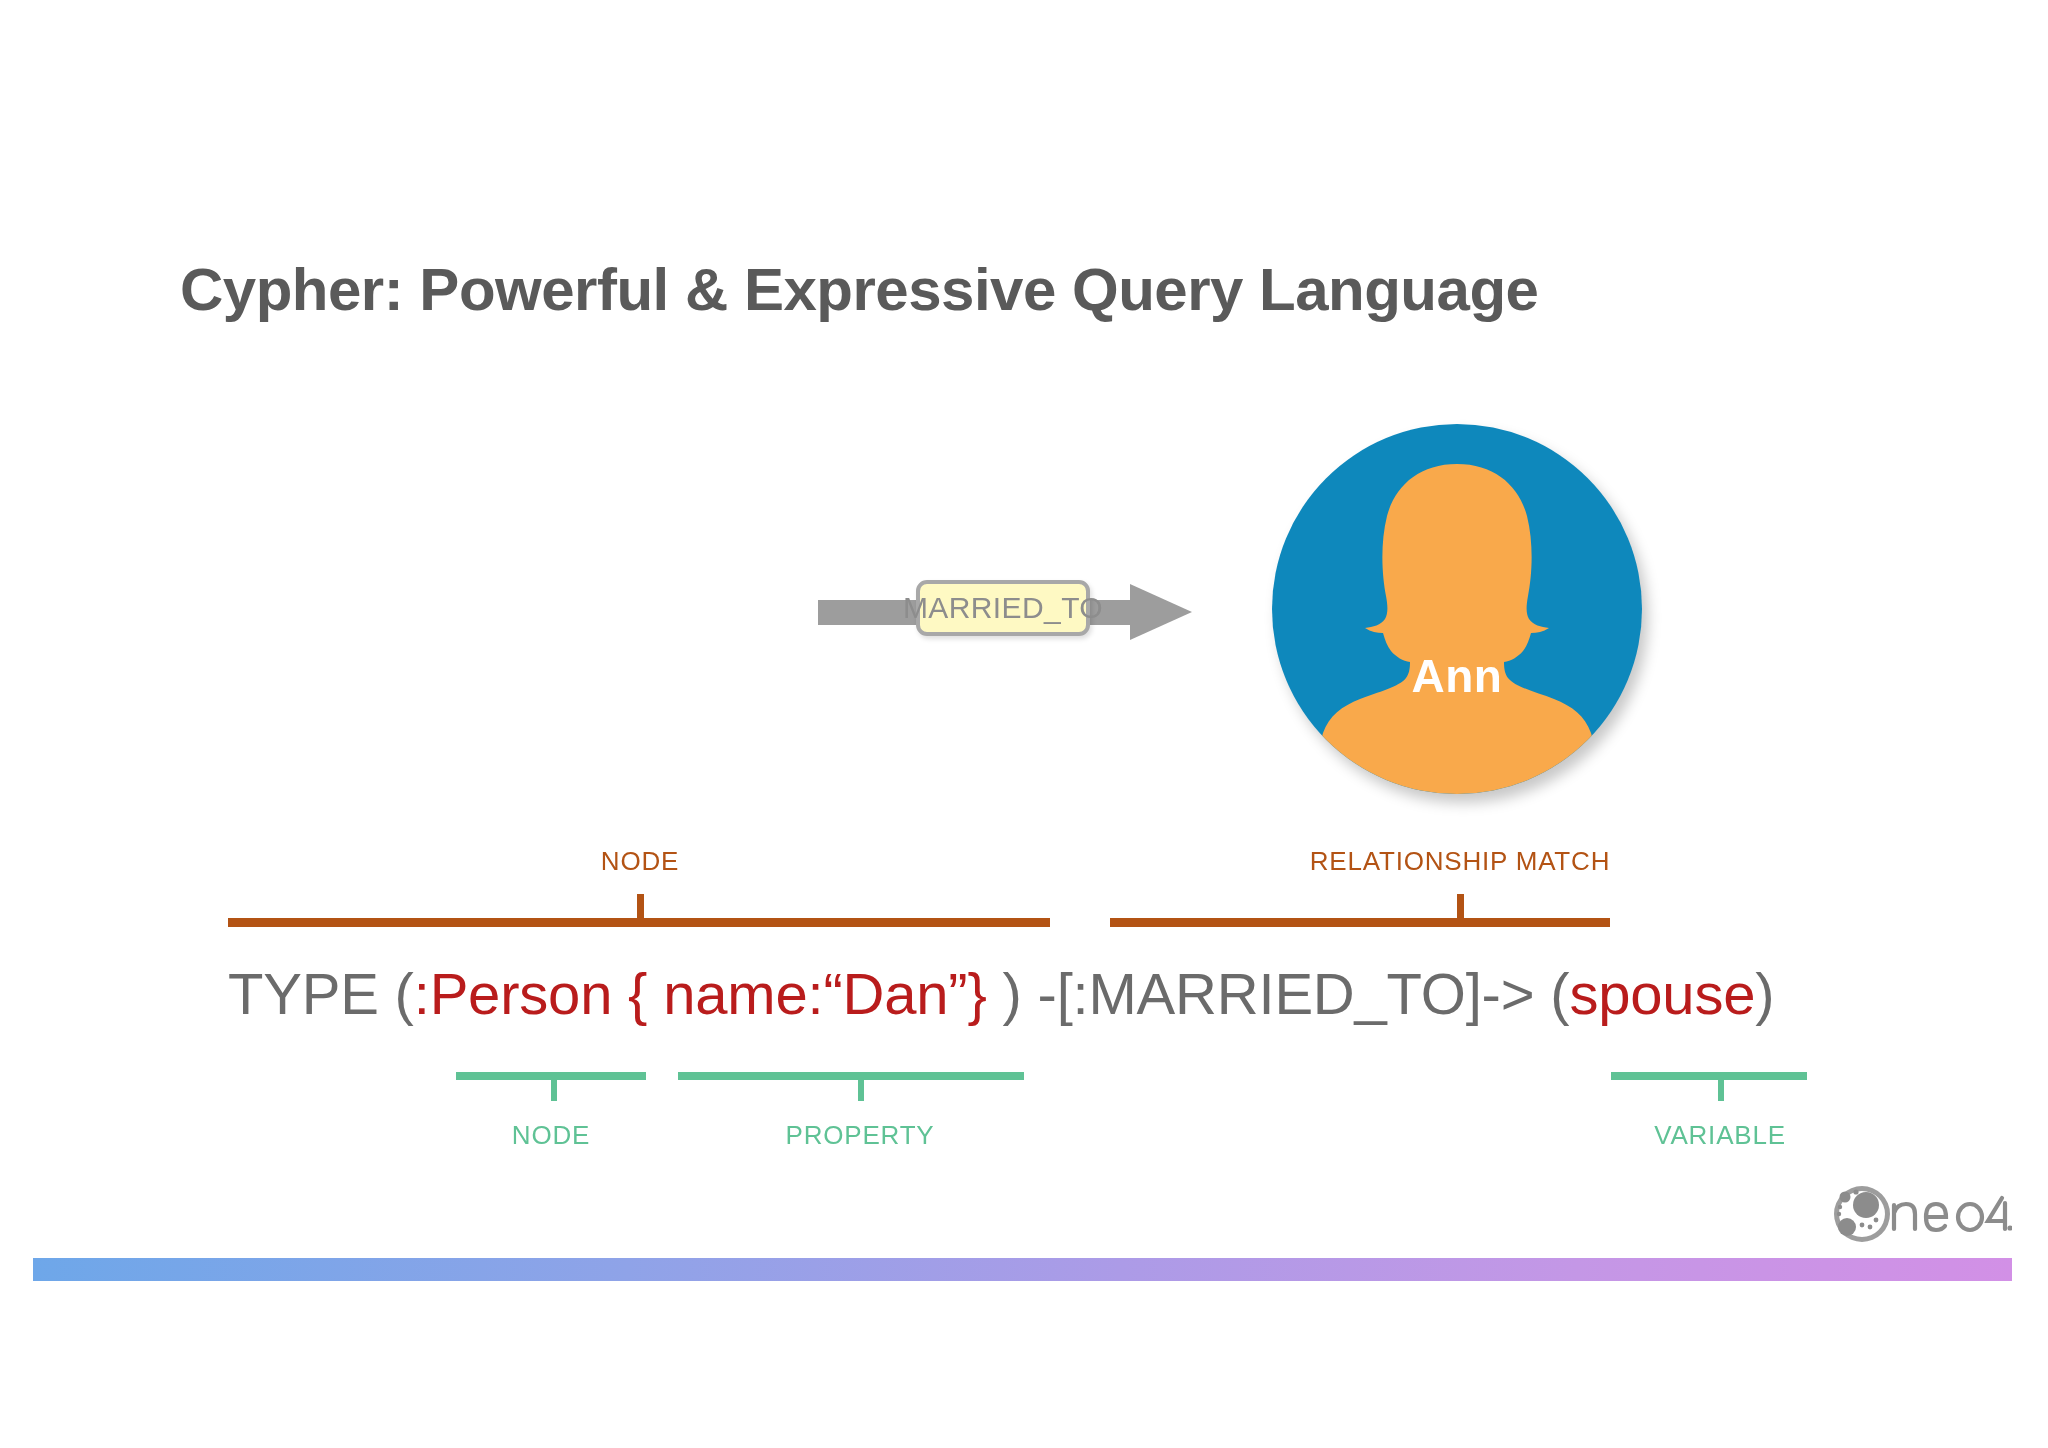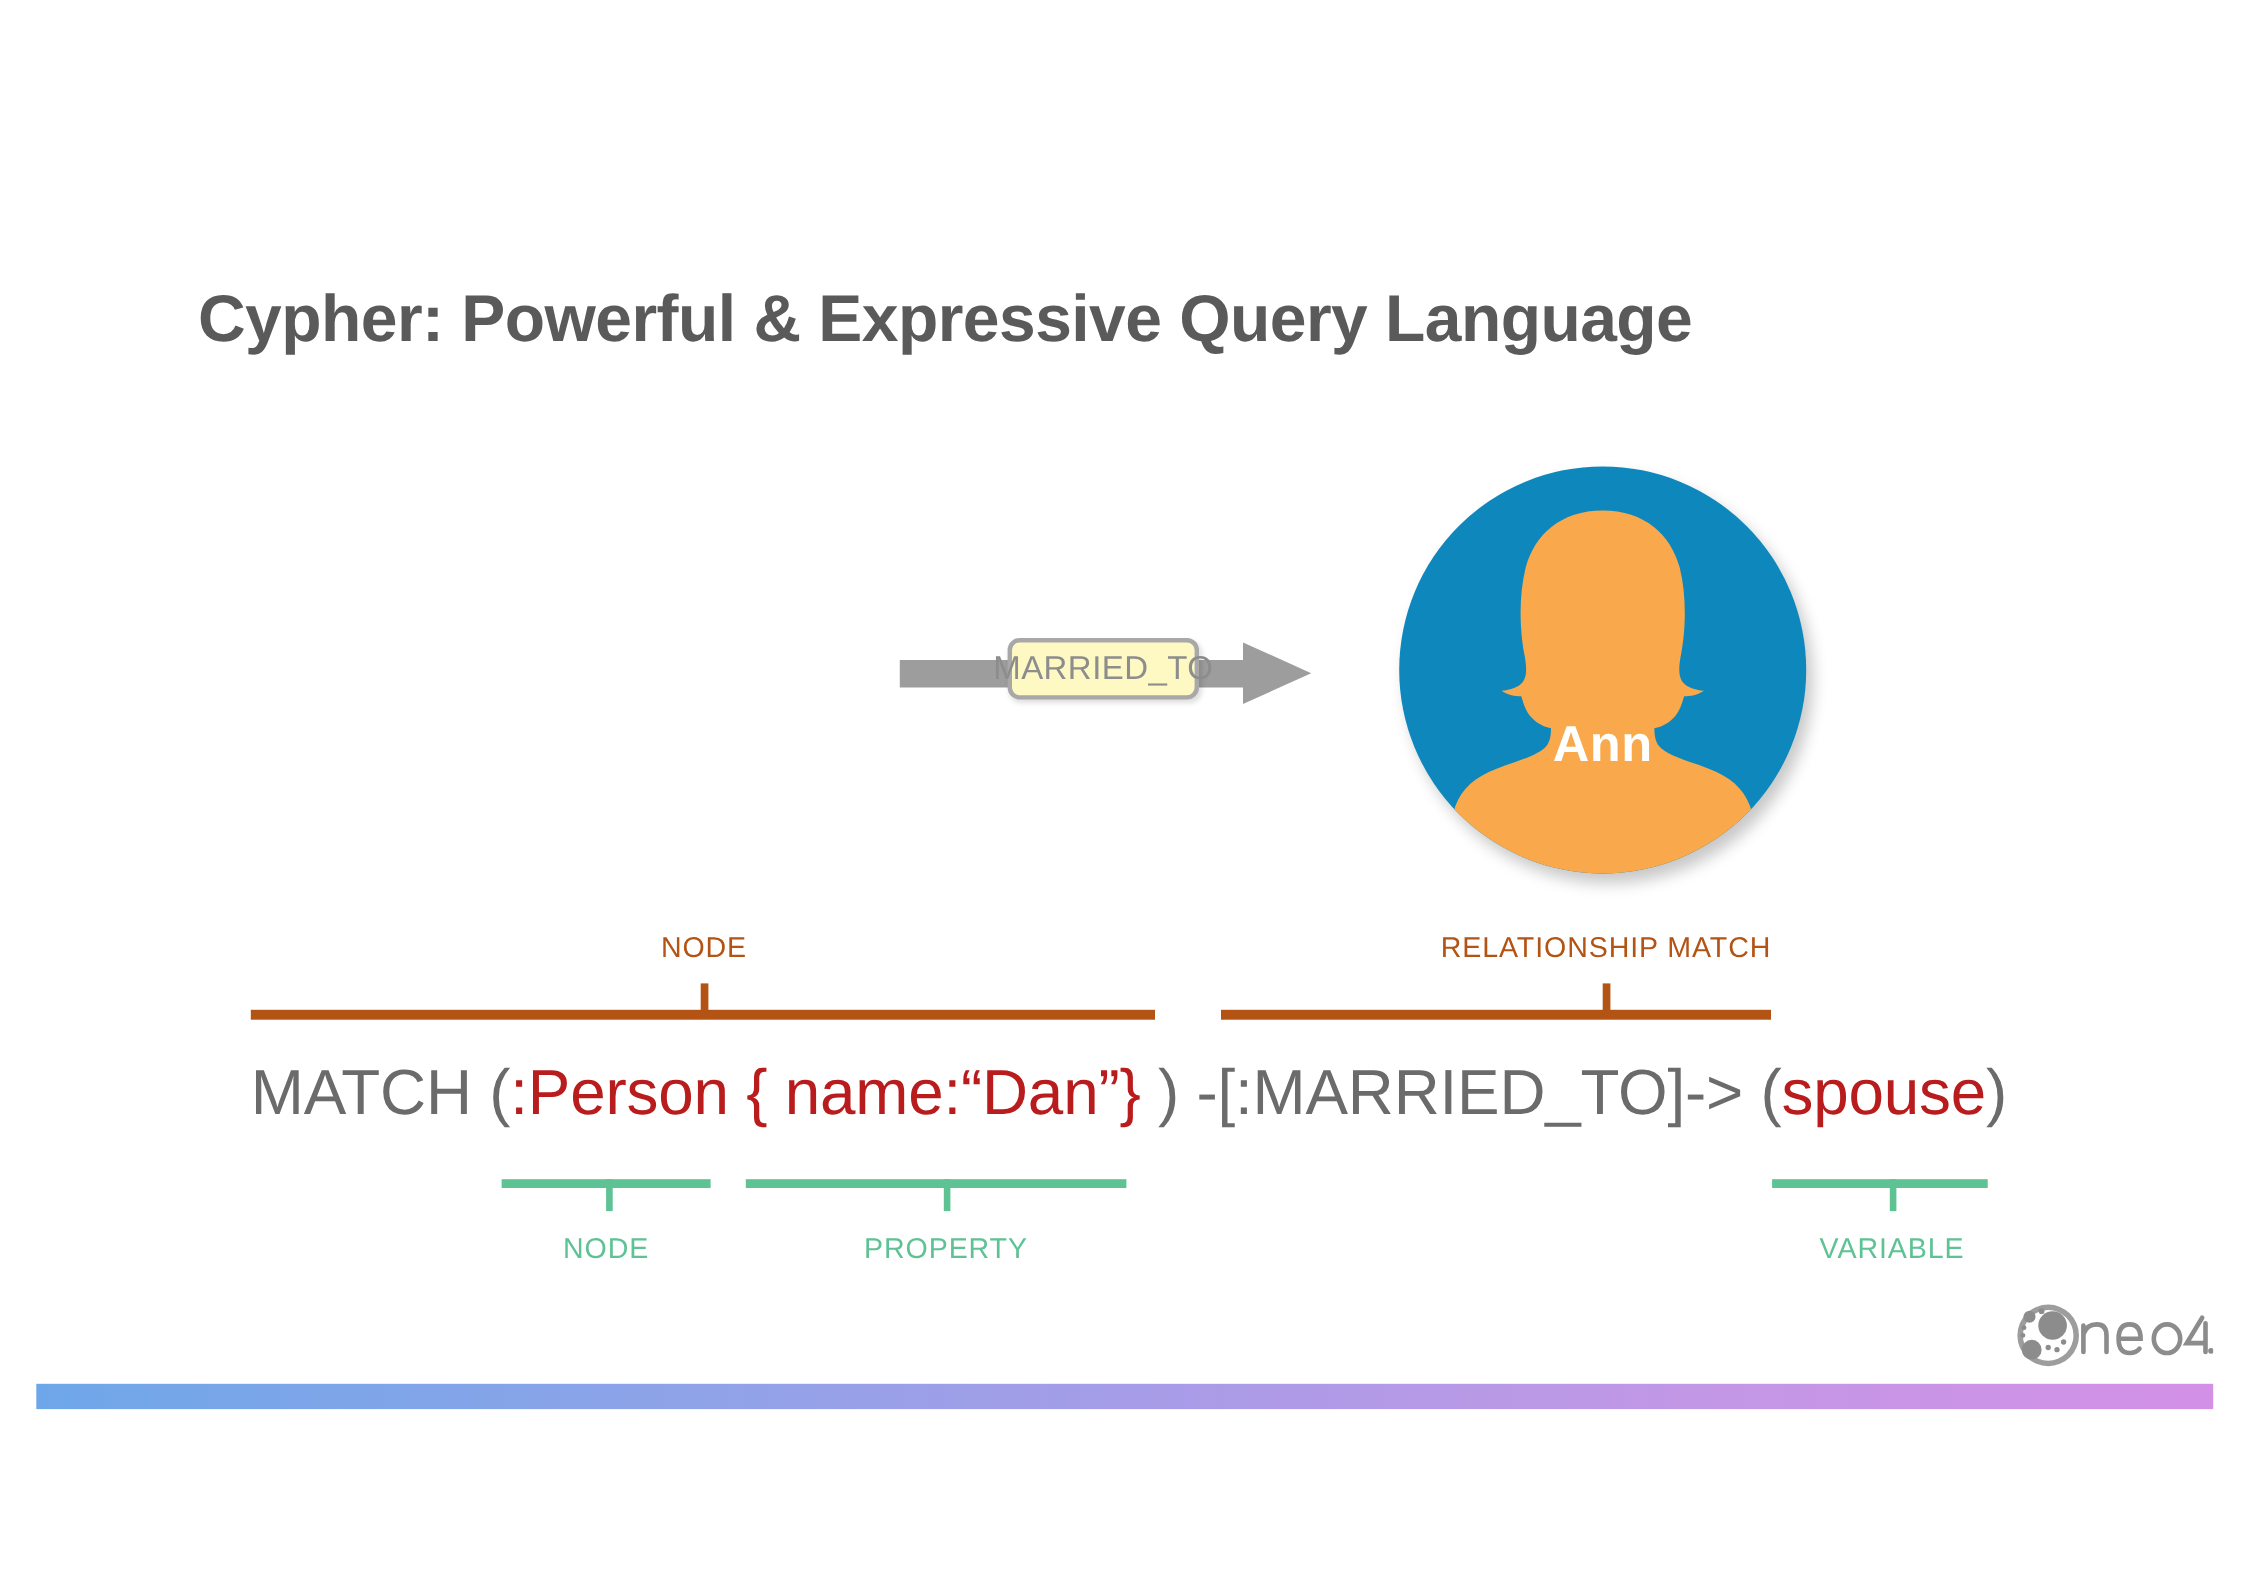--- a/index.html
+++ b/index.html
@@ -263,21 +263,21 @@
 
 <div class="bracket-up-label" id="lbl-node">NODE</div>
 <div class="bracket-up" id="br-node"></div>
 <div class="bracket-up-tick" id="br-node-tick"></div>
 
 <div class="bracket-up-label" id="lbl-reltype">RELATIONSHIP MATCH</div>
 <div class="bracket-up" id="br-reltype"></div>
 <div class="bracket-up-tick" id="br-reltype-tick"></div>
 
 <div id="query">
-  <span>MATCH (</span><span class="cy">:Person { name:“Dan”}</span><span> ) -[:MARRIED_TO]-&gt; (</span><span class="cy">spouse</span><span>)</span>
+  <span>TYPE (</span><span class="cy">:Person { name:“Dan”}</span><span> ) -[:MARRIED_TO]-&gt; (</span><span class="cy">spouse</span><span>)</span>
 </div>
 
 <div class="bracket-dn" id="br-label"></div>
 <div class="bracket-dn-tick" id="br-label-tick"></div>
 <div class="bracket-dn-label" id="lbl-label">NODE</div>
 
 <div class="bracket-dn" id="br-prop"></div>
 <div class="bracket-dn-tick" id="br-prop-tick"></div>
 <div class="bracket-dn-label" id="lbl-prop">PROPERTY</div>
 

